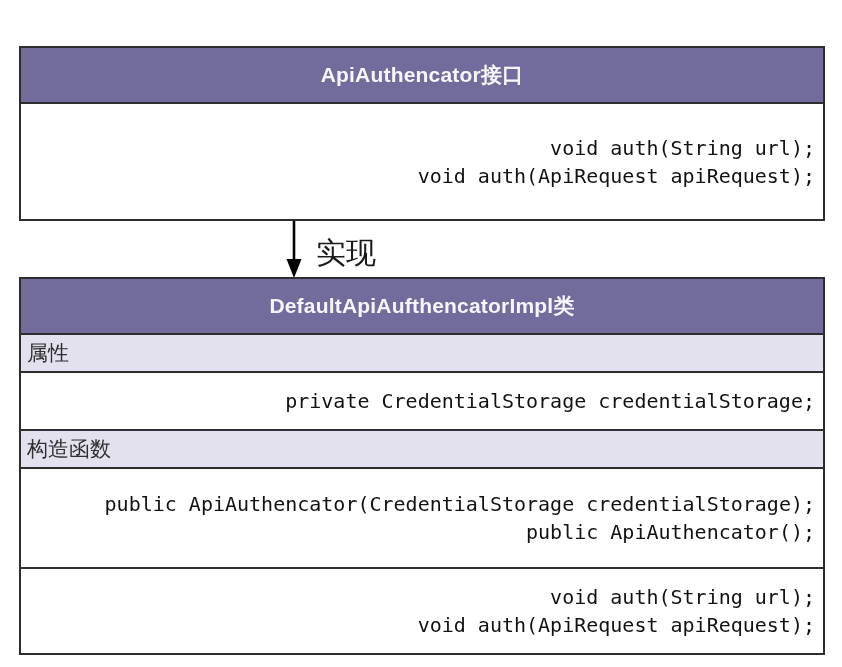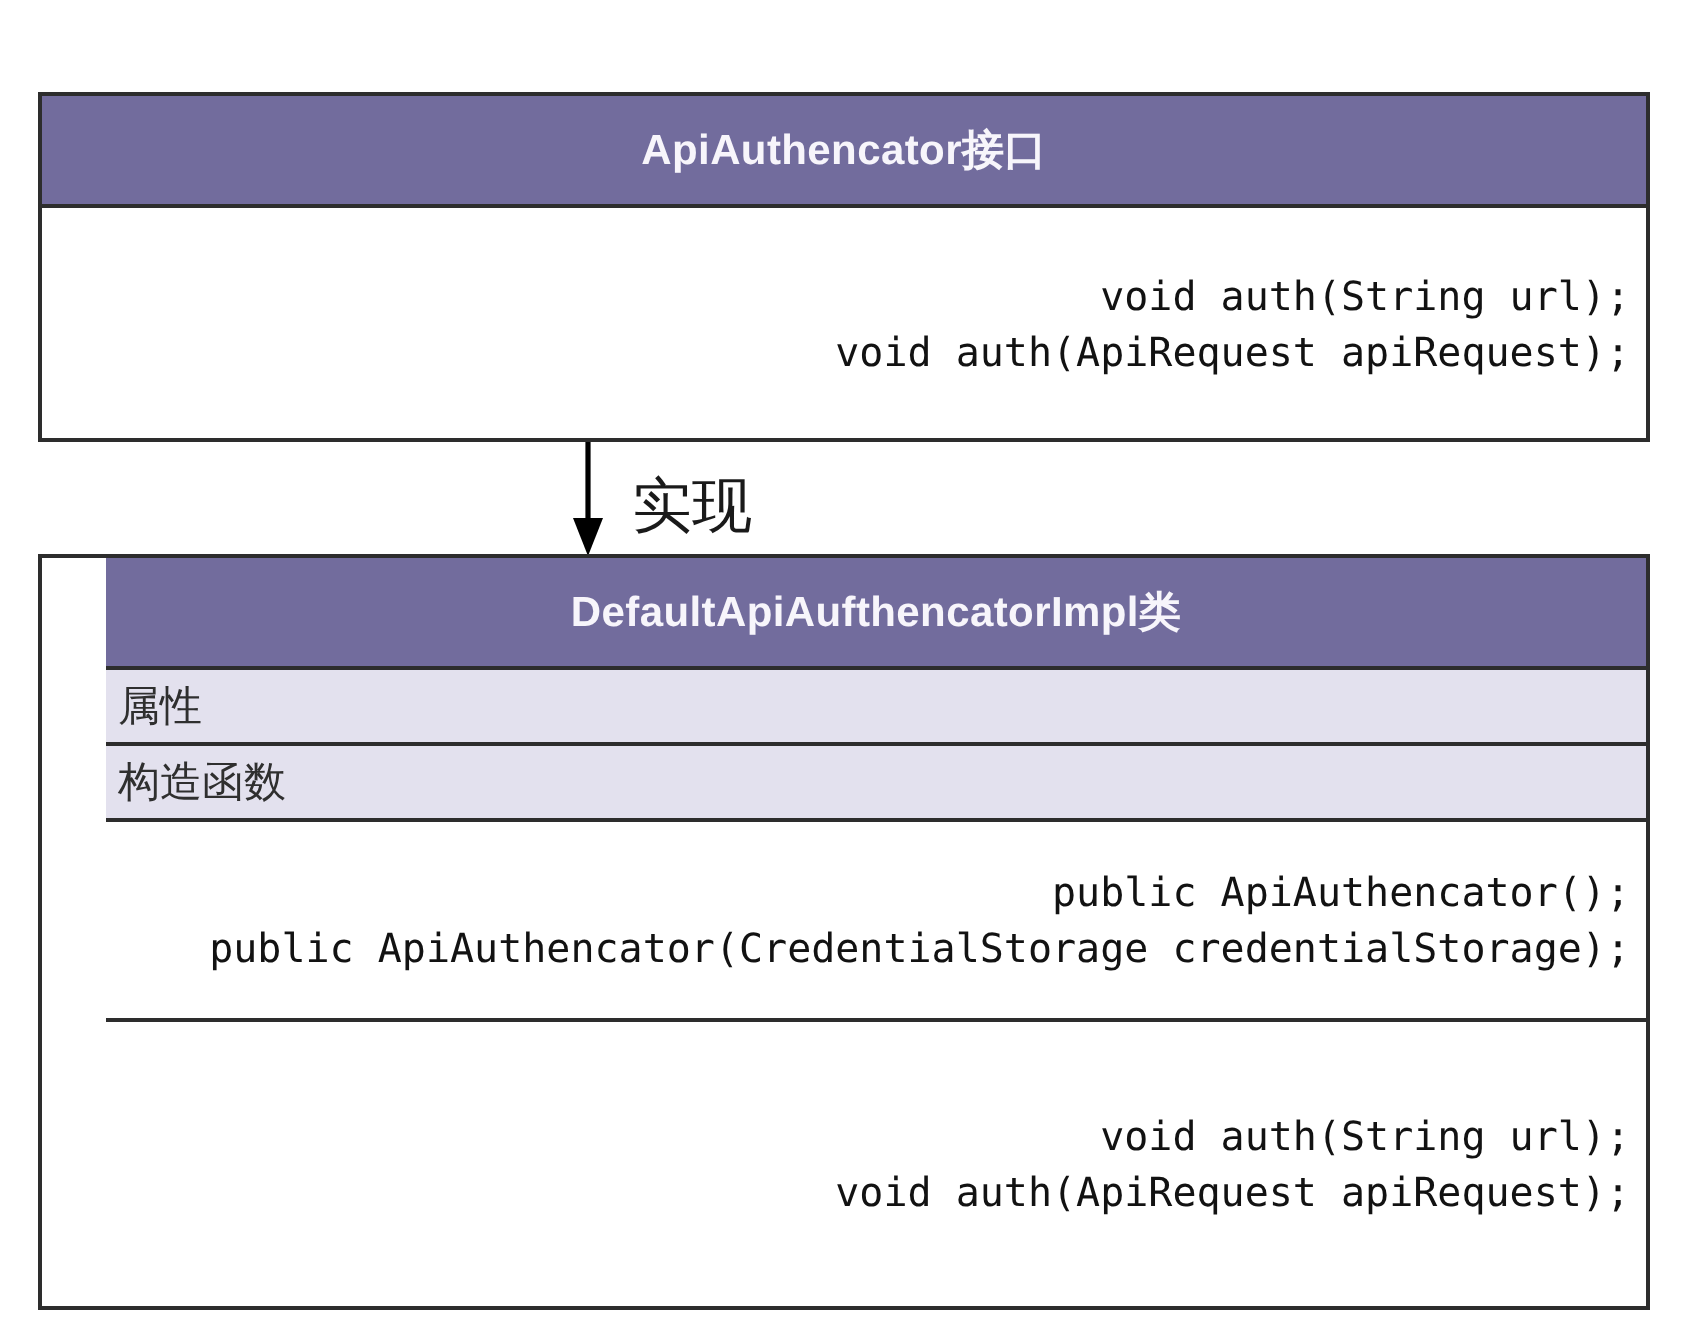--- a/index.html
+++ b/index.html
@@ -18,21 +18,21 @@
   .class-box {
     position: absolute;
     left: 19px;
     width: 806px;
     border: 2px solid var(--border, #2d2d2d);
     background: var(--row-bg, #ffffff);
     display: flex;
     flex-direction: column;
   }
   .box-interface { top: 6px; height: 175px; }
-  .box-impl      { top: 237px; height: 378px; padding-left: 32px; }
+  .box-impl      { top: 237px; height: 378px; }
 
   .box-header {
     height: 56px;
     flex: 0 0 56px;
     background: var(--header-bg, #726c9d);
     color: var(--header-text, #f7f5fb);
     font-weight: bold;
     font-size: 21px;
     display: flex;
     align-items: center;
@@ -101,25 +101,28 @@
   <svg class="relation-arrow" viewBox="0 0 22 57" xmlns="http://www.w3.org/2000/svg">
     <line x1="11" y1="0" x2="11" y2="42" stroke="#000000" stroke-width="2.6"></line>
     <polygon points="3.5,38 18.5,38 11,57" fill="#000000"></polygon>
   </svg>
   <span class="relation-label">实现</span>
 
   <div class="class-box box-impl">
     <div class="box-header">DefaultApiAufthencatorImpl类</div>
 
     <div class="section-label">属性</div>
+    <div class="code-block bordered cb-attrs">
+      <div class="code-line">private CredentialStorage credentialStorage;</div>
+    </div>
 
     <div class="section-label">构造函数</div>
     <div class="code-block bordered cb-constructors">
+      <div class="code-line">public ApiAuthencator(CredentialStorage credentialStorage);</div>
       <div class="code-line">public ApiAuthencator();</div>
-      <div class="code-line">public ApiAuthencator(CredentialStorage credentialStorage);</div>
     </div>
 
     <div class="code-block cb-methods">
       <div class="code-line">void auth(String url);</div>
       <div class="code-line">void auth(ApiRequest apiRequest);</div>
     </div>
   </div>
 
 </div>
 

